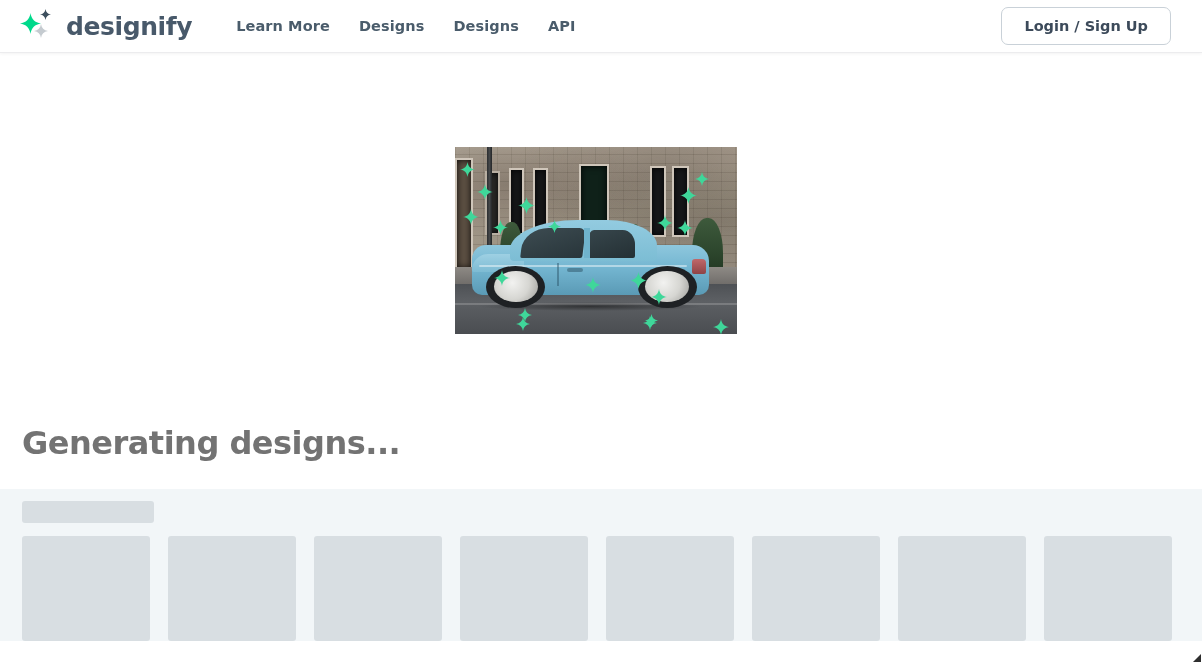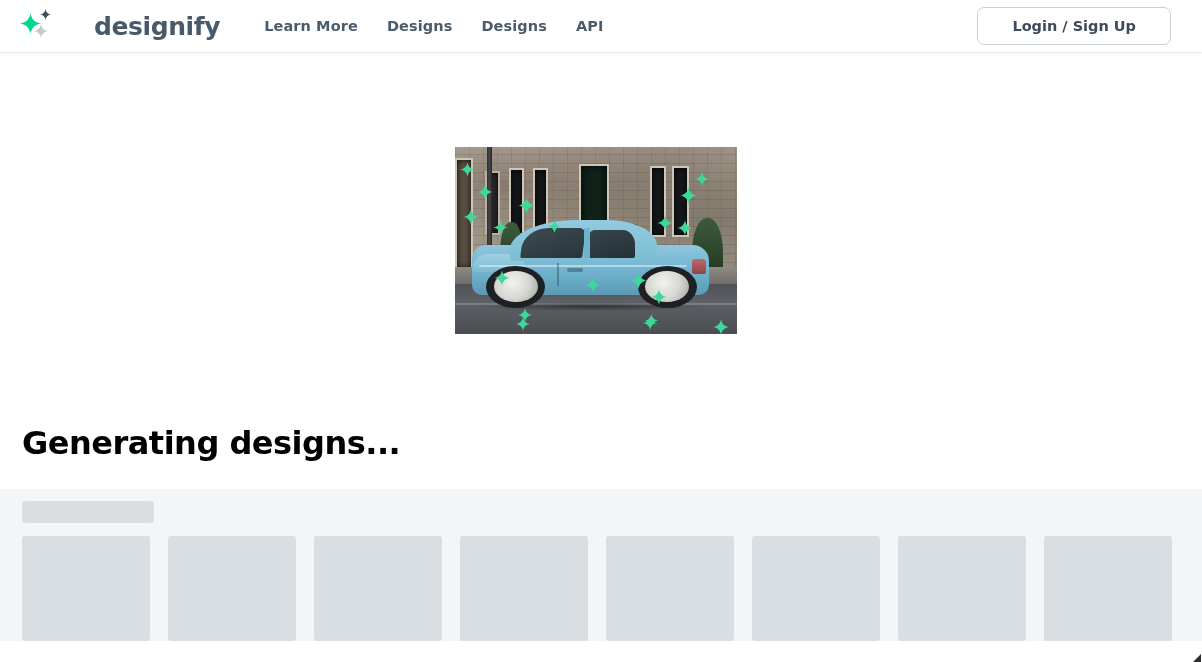--- a/index.html
+++ b/index.html
@@ -25,21 +25,20 @@
     box-shadow: 0 1px 3px rgba(0,0,0,0.05);
     z-index: 10;
   }
 
   .brand {
     display: flex;
     align-items: center;
     margin-left: 20px;
     cursor: pointer;
     user-select: none;
-    gap: 28px;
   }
 
   .logo-mark {
     position: relative;
     width: 36px;
     height: 34px;
     flex: 0 0 36px;
   }
 
   .spark {
@@ -76,21 +75,21 @@
     text-decoration: none;
     white-space: nowrap;
     letter-spacing: 0.1px;
   }
 
   .header-spacer { flex: 1 1 auto; }
 
   .login-btn {
     margin-right: 31px;
     height: 38px;
-    padding: 0 34px;
+    padding: 0 22px;
     border: 1px solid #c9d1d8;
     border-radius: 7px;
     background: #ffffff;
     font-family: "DejaVu Sans", sans-serif;
     font-size: 14.5px;
     font-weight: bold;
     color: #3c4a5a;
     cursor: pointer;
     white-space: nowrap;
     display: flex;
@@ -300,21 +299,21 @@
   .sp svg { display: block; }
 
   
   .heading {
     position: absolute;
     left: 22px;
     top: 424px;
     font-family: "DejaVu Sans", sans-serif;
     font-size: 32px;
     font-weight: bold;
-    color: #000000;
+    color: #737373;
     letter-spacing: -0.5px;
     line-height: 1.2;
   }
 
   
   .skeleton-section {
     position: absolute;
     left: 0;
     top: 489px;
     width: 1202px;

